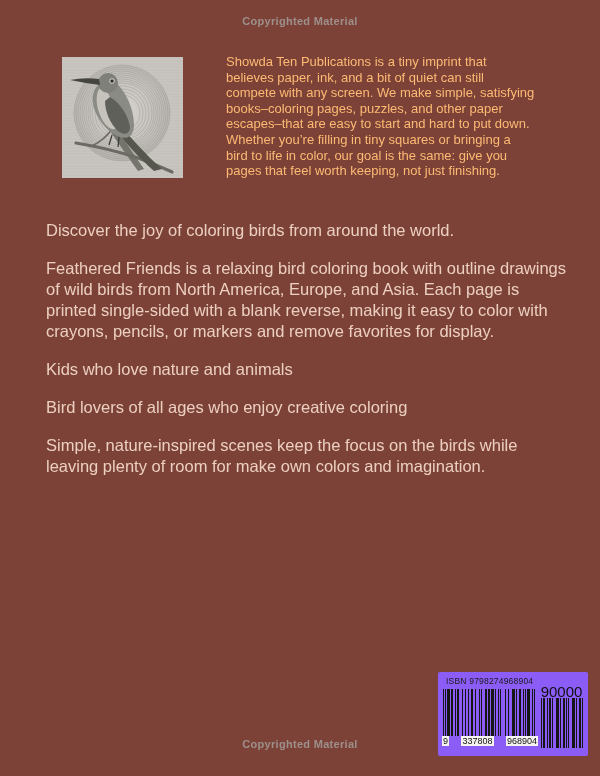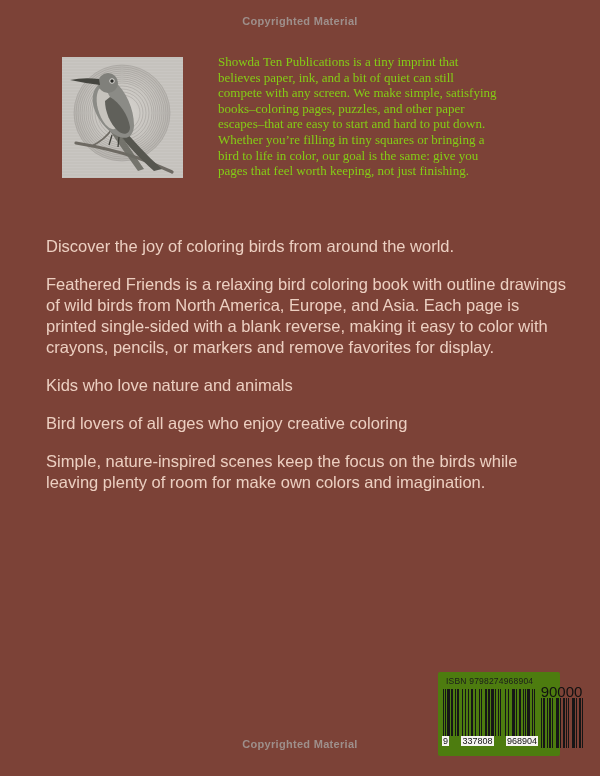--- a/index.html
+++ b/index.html
@@ -14,35 +14,34 @@
   }
   .copyright.top{top:15px}
   .copyright.bottom{top:738px}
 
   .illustration{
     position:absolute;left:62px;top:57px;width:121px;height:121px;
   }
   .illustration svg{display:block;width:121px;height:121px;}
 
   .blurb{
-    position:absolute;left:218px;top:54px;width:348px;
-    color:#84cc16;font-size:13px;line-height:15.6px;
+    position:absolute;left:226px;top:54px;width:348px;
+    color:#fdba74;font-size:13px;line-height:15.6px;
     white-space:pre-line;
-    font-family:Liberation Serif, serif;
   }
 
   .body-text{
-    position:absolute;left:46px;top:236px;width:522px;
+    position:absolute;left:46px;top:220px;width:522px;
     color:#ECCFC1;font-size:16.5px;line-height:21px;
   }
   .body-text p{margin:0 0 17px 0;}
 
   .barcode-box{
-    position:absolute;left:438px;top:672px;width:122px;height:84px;
-    background:#4d7c0f;border-radius:2px;color:#161616;
+    position:absolute;left:438px;top:672px;width:150px;height:84px;
+    background:#8b5cf6;border-radius:2px;color:#161616;
   }
   .isbn-label{
     position:absolute;left:8px;top:4px;font-size:8.5px;letter-spacing:.2px;color:#1c1c1c;
     white-space:nowrap;
   }
   .ean-svg{position:absolute;left:5px;top:17px;width:92px;height:53px;fill:#161616;}
   .ean-digits{
     position:absolute;left:4px;top:64px;width:96px;
     display:flex;justify-content:space-between;
     font-size:9px;color:#111;line-height:10px;

